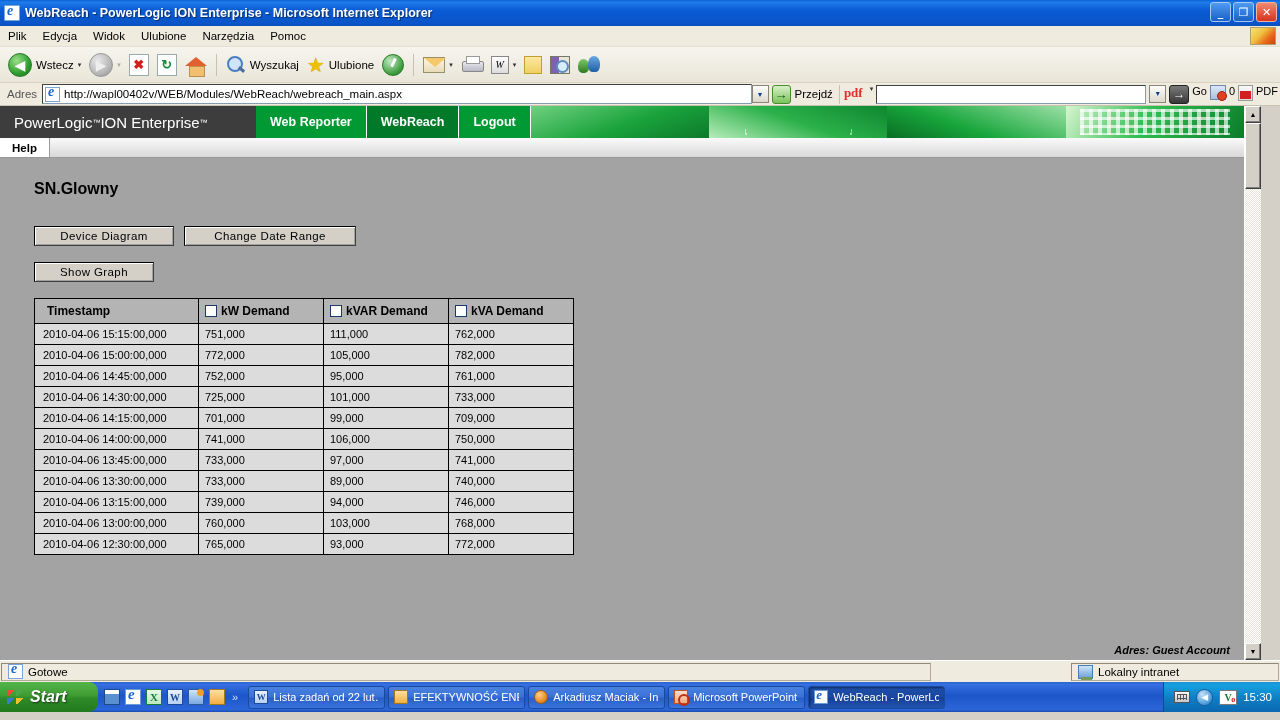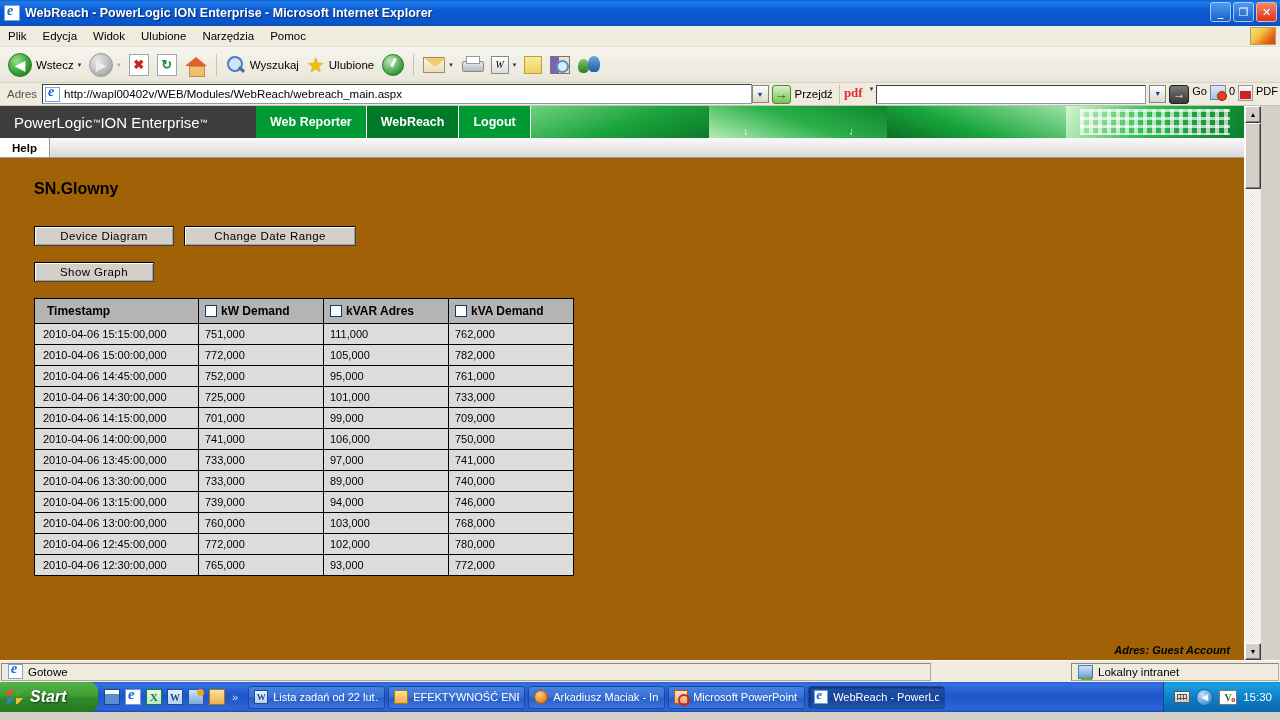--- a/index.html
+++ b/index.html
@@ -194,21 +194,21 @@
     height: 20px; background: linear-gradient(to bottom,#fafafa,#d8d8d8);
     border-bottom: 1px solid #999; display: flex; align-items: stretch;
   }
   .helptab {
     padding: 0 12px; display: flex; align-items: center;
     font-size: 11.5px; font-weight: bold; background: #fff;
     border-right: 1px solid #999;
   }
 
   
-  .content { padding: 22px 0 0 30px; background: #a16207; height: calc(100% - 52px); }
+  .content { padding: 22px 0 0 30px; background: #a3a3a3; height: calc(100% - 52px); }
   .page-title { font-size: 16px; font-weight: bold; color: #000; margin: 0 0 28px 4px; }
   .btnrow { margin: 0 0 12px 4px; display: flex; gap: 10px; }
   .xpbtn {
     background: #d4d0c8; border: 1px solid #000;
     border-right-color: #404040; border-bottom-color: #404040;
     box-shadow: inset 1px 1px 0 #fff, inset -1px -1px 0 #a0a0a0;
     font-size: 11.5px; color: #000; padding: 3px 0; text-align: center;
     font-family: "Liberation Sans", sans-serif; letter-spacing: .4px;
   }
   .xpbtn.w1 { width: 140px; }
@@ -483,21 +483,21 @@
       </div>
       <div class="btnrow" style="margin-top:16px">
         <div class="xpbtn w3">Show Graph</div>
       </div>
 
       <table class="data">
         <thead>
           <tr>
             <th class="ts col-ts">Timestamp</th>
             <th class="col-v"><span class="chk"></span><span>kW Demand</span></th>
-            <th class="col-v"><span class="chk"></span><span>kVAR Adres</span></th>
+            <th class="col-v"><span class="chk"></span><span>kVAR Demand</span></th>
             <th class="col-v"><span class="chk"></span><span>kVA Demand</span></th>
           </tr>
         </thead>
         <tbody id="table-body">
             <tr>
               <td class="ts col-ts">2010-04-06 15:15:00,000</td>
               <td class="col-v">751,000</td>
               <td class="col-v">111,000</td>
               <td class="col-v">762,000</td>
             </tr>
@@ -547,26 +547,20 @@
               <td class="ts col-ts">2010-04-06 13:15:00,000</td>
               <td class="col-v">739,000</td>
               <td class="col-v">94,000</td>
               <td class="col-v">746,000</td>
             </tr>
             <tr>
               <td class="ts col-ts">2010-04-06 13:00:00,000</td>
               <td class="col-v">760,000</td>
               <td class="col-v">103,000</td>
               <td class="col-v">768,000</td>
-            </tr>
-            <tr>
-              <td class="ts col-ts">2010-04-06 12:45:00,000</td>
-              <td class="col-v">772,000</td>
-              <td class="col-v">102,000</td>
-              <td class="col-v">780,000</td>
             </tr>
             <tr>
               <td class="ts col-ts">2010-04-06 12:30:00,000</td>
               <td class="col-v">765,000</td>
               <td class="col-v">93,000</td>
               <td class="col-v">772,000</td>
             </tr>
           </tbody>
       </table>
     </div>

